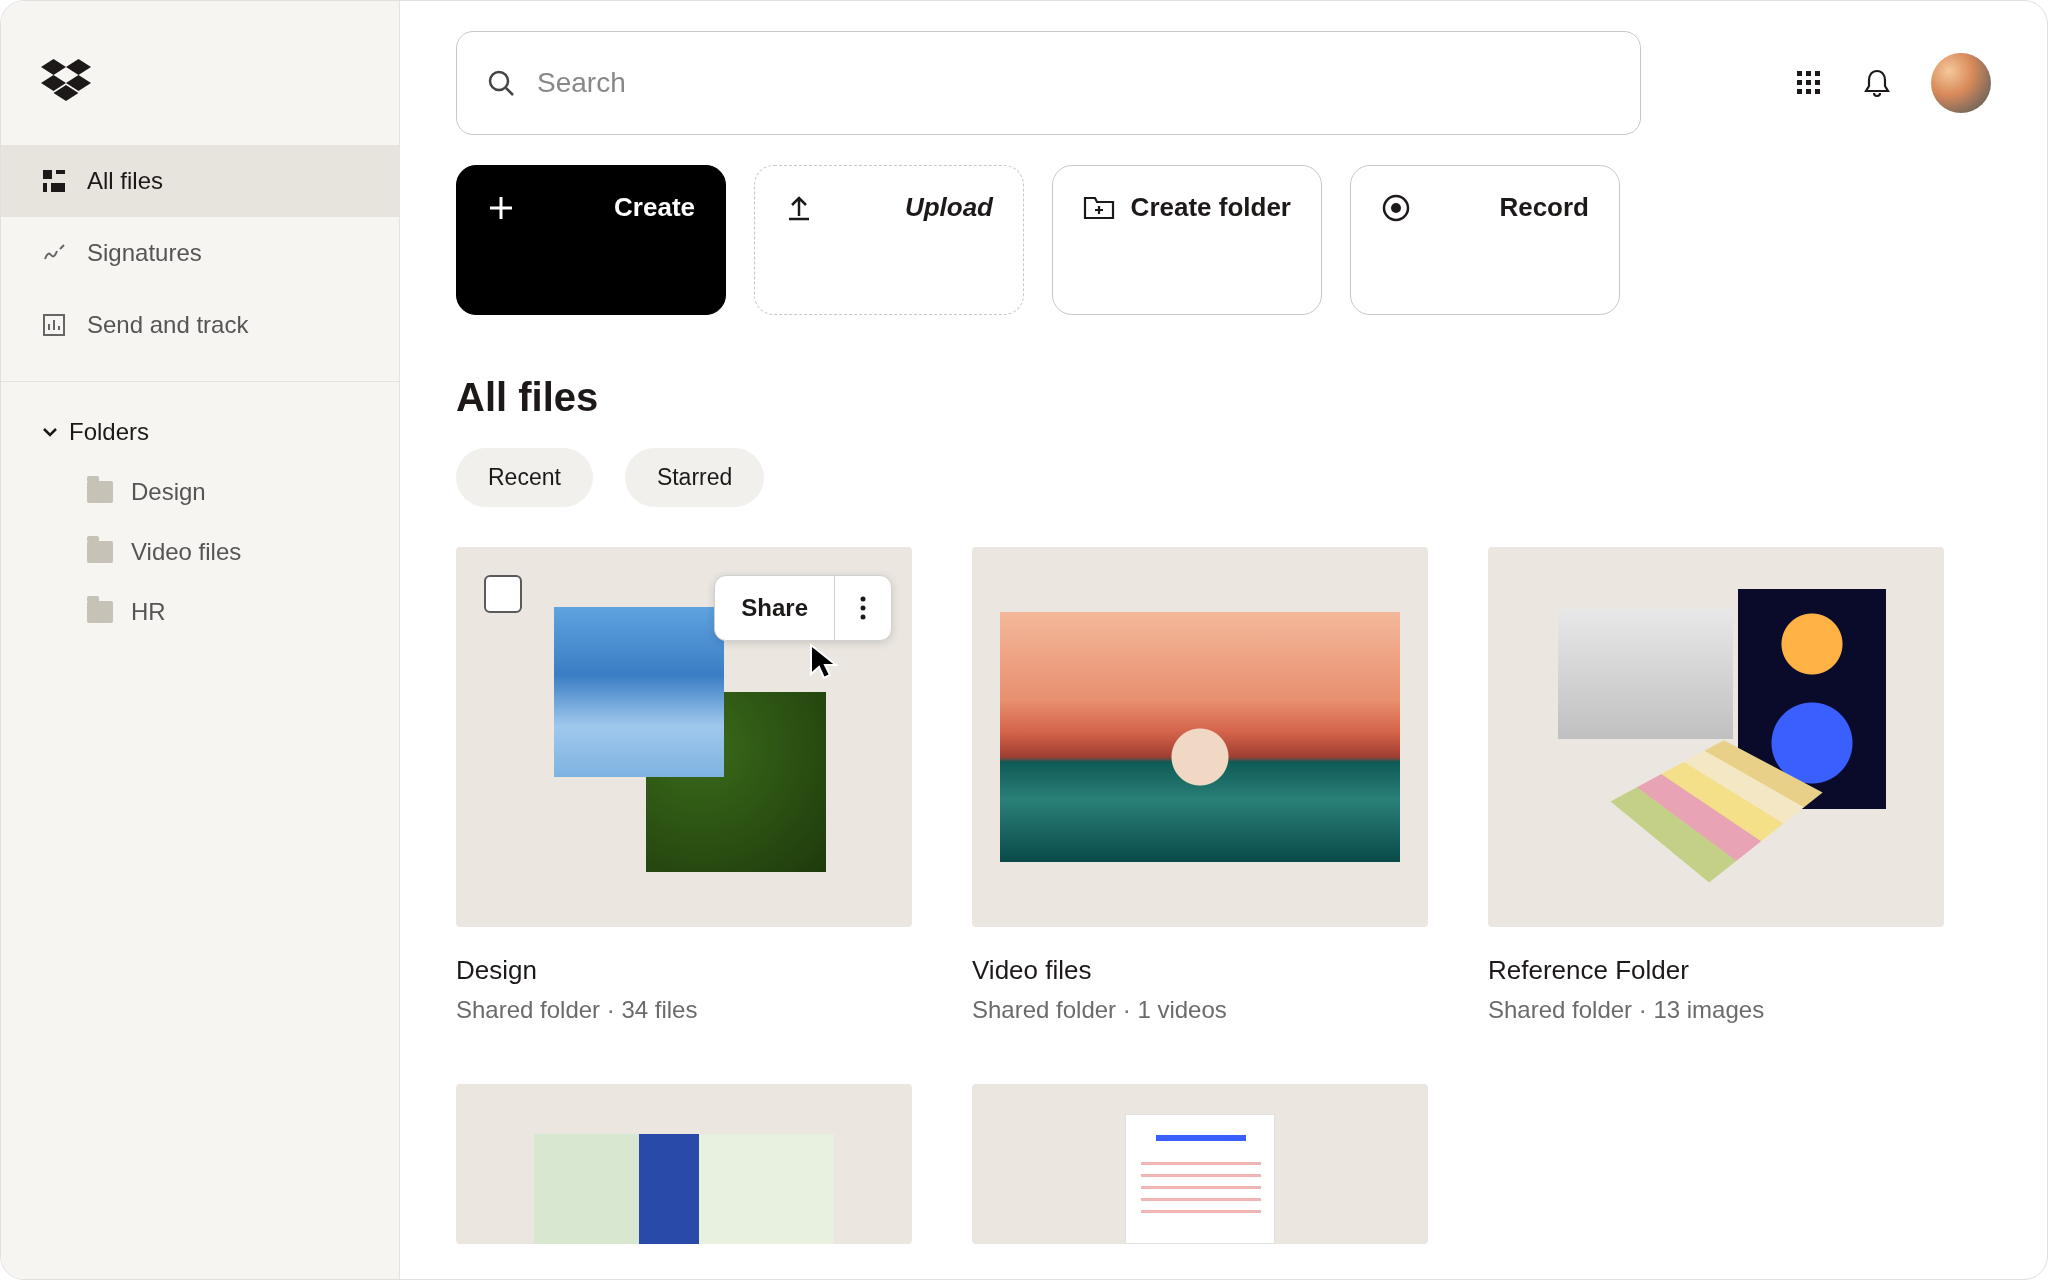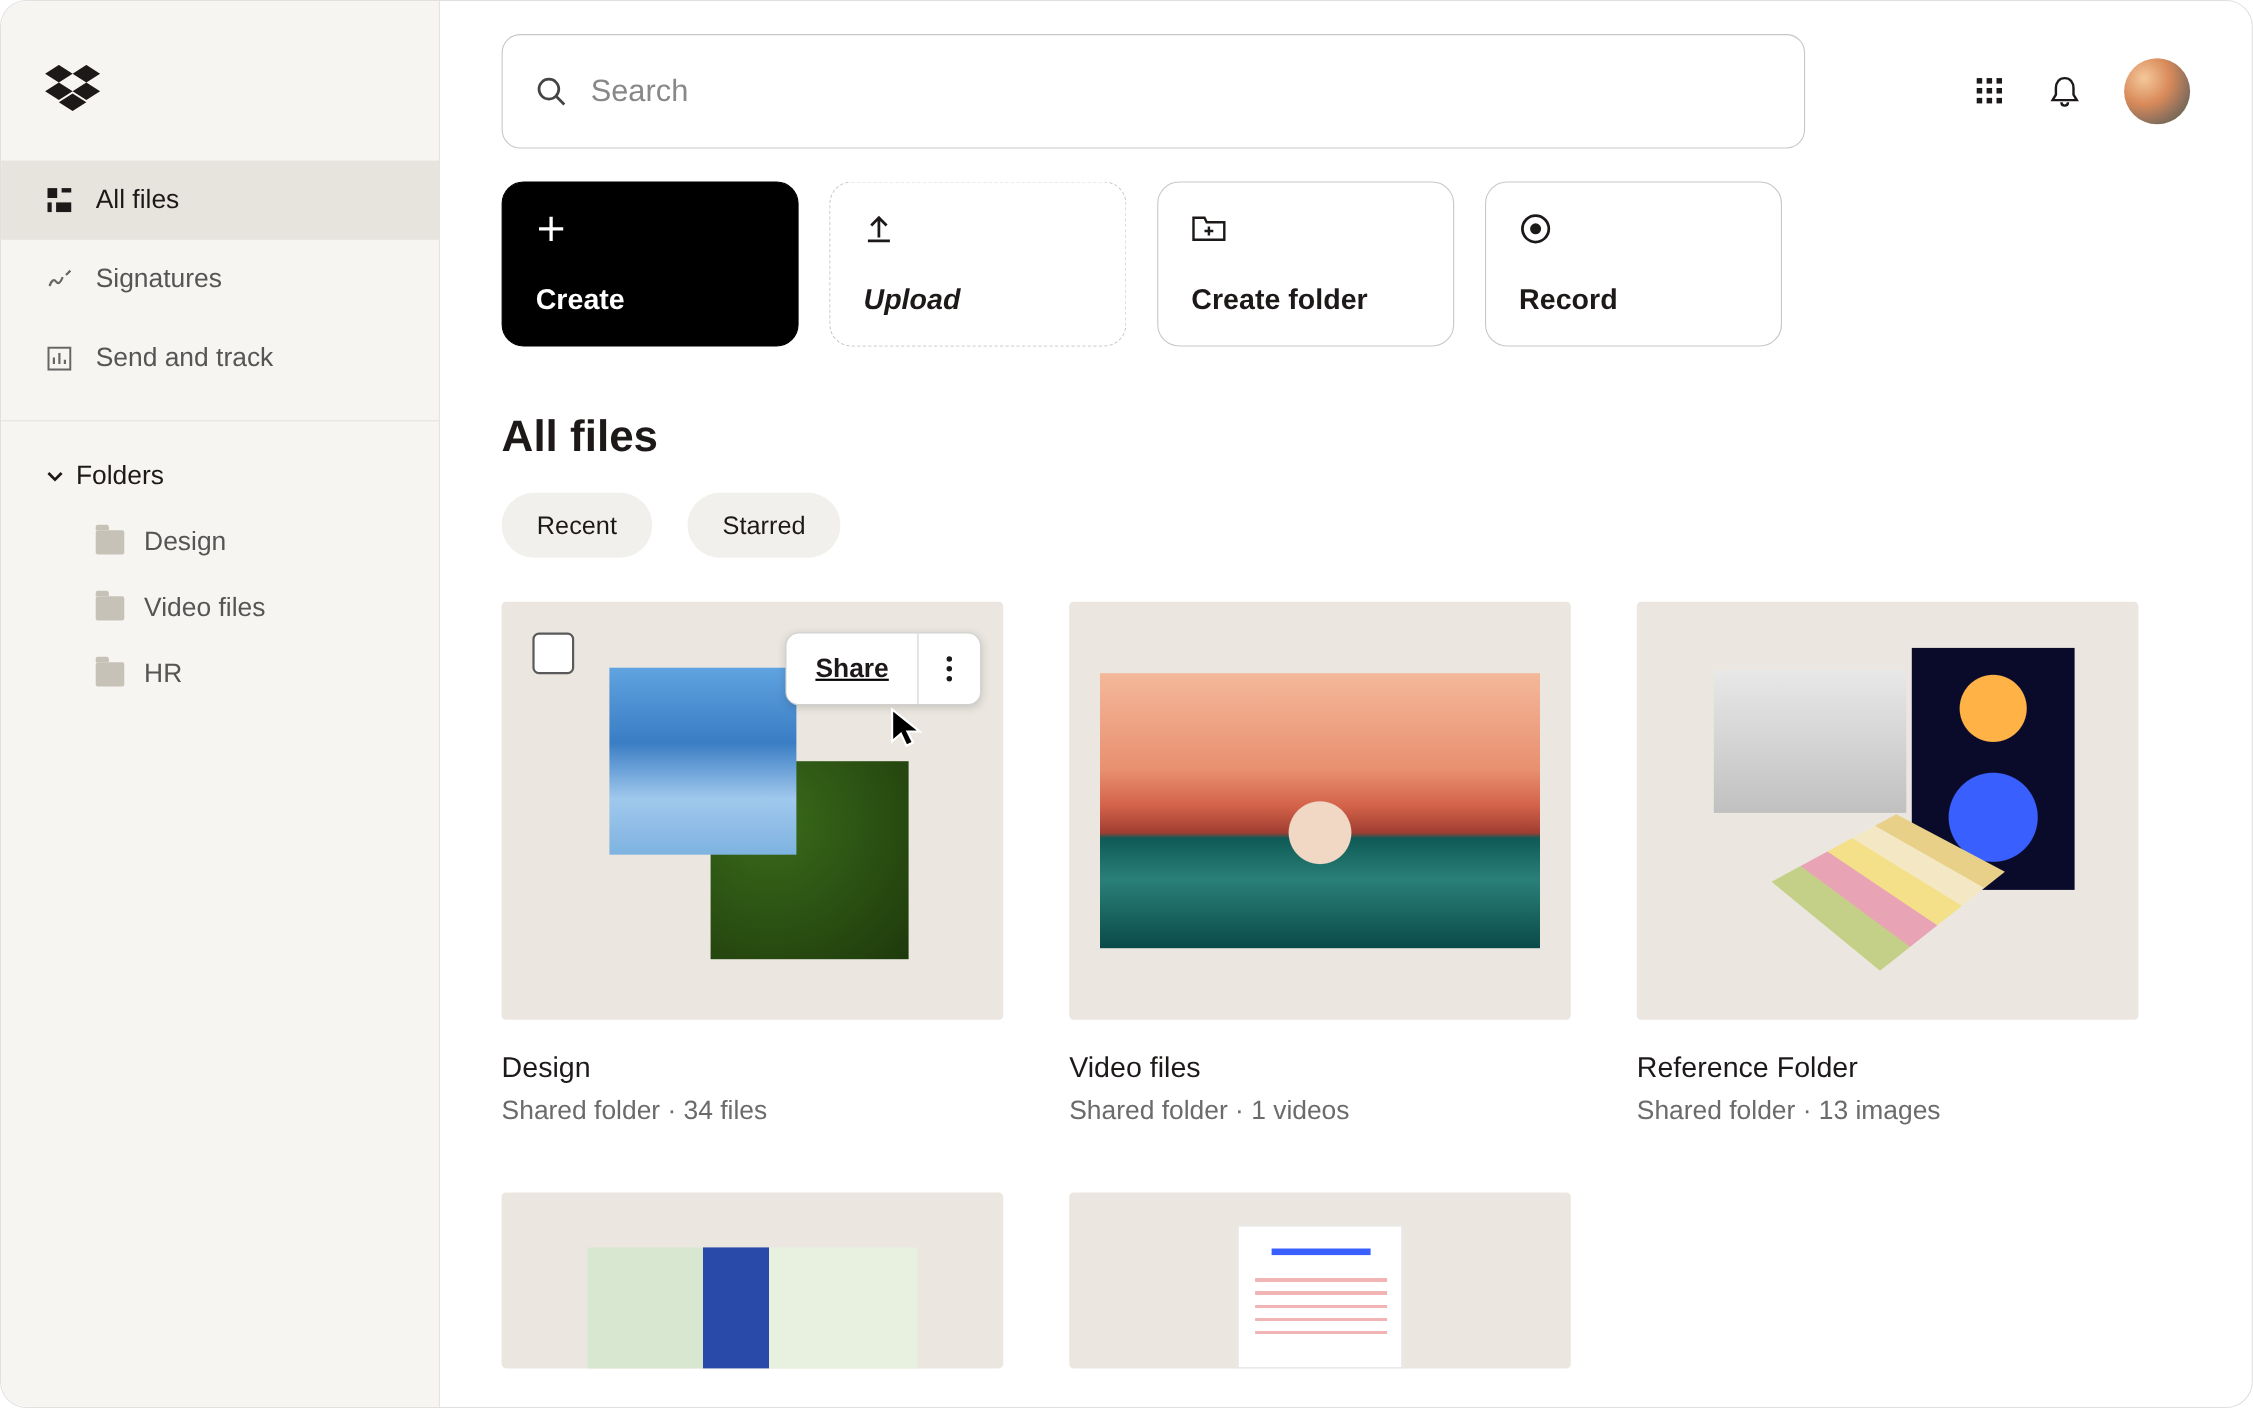--- a/index.html
+++ b/index.html
@@ -135,21 +135,21 @@
 
     
     .action-row { display: flex; gap: 28px; margin-bottom: 60px; }
     .action-card {
       width: 270px;
       height: 150px;
       border: 1.5px solid #c7c7c7;
       border-radius: 20px;
       padding: 26px 30px;
       display: flex;
-      flex-direction: column;
+      flex-direction: row;
       justify-content: space-between;
       cursor: pointer;
       background: #fff;
     }
     .action-card.primary { background: #000; border-color: #000; color: #fff; }
     .action-card.dashed { border-style: dashed; font-style: italic; }
     .action-card .icon-slot { height: 32px; display: flex; align-items: center; }
     .action-card .label { font-size: 26px; font-weight: 600; color: #1e1919; }
     .action-card.primary .label { color: #fff; }
 
@@ -197,21 +197,20 @@
     .hover-actions {
       position: absolute;
       top: 28px;
       right: 20px;
       display: flex;
       background: #fff;
       border-radius: 12px;
       box-shadow: 0 2px 8px rgba(0,0,0,0.15);
       border: 1px solid #d0d0d0;
       overflow: hidden;
-      text-decoration: underline;
     }
     .hover-actions .share-btn {
       padding: 18px 26px;
       font-size: 24px;
       font-weight: 600;
       color: #1e1919;
       border-right: 1px solid #d0d0d0;
     }
     .hover-actions .more-btn {
       width: 56px;

